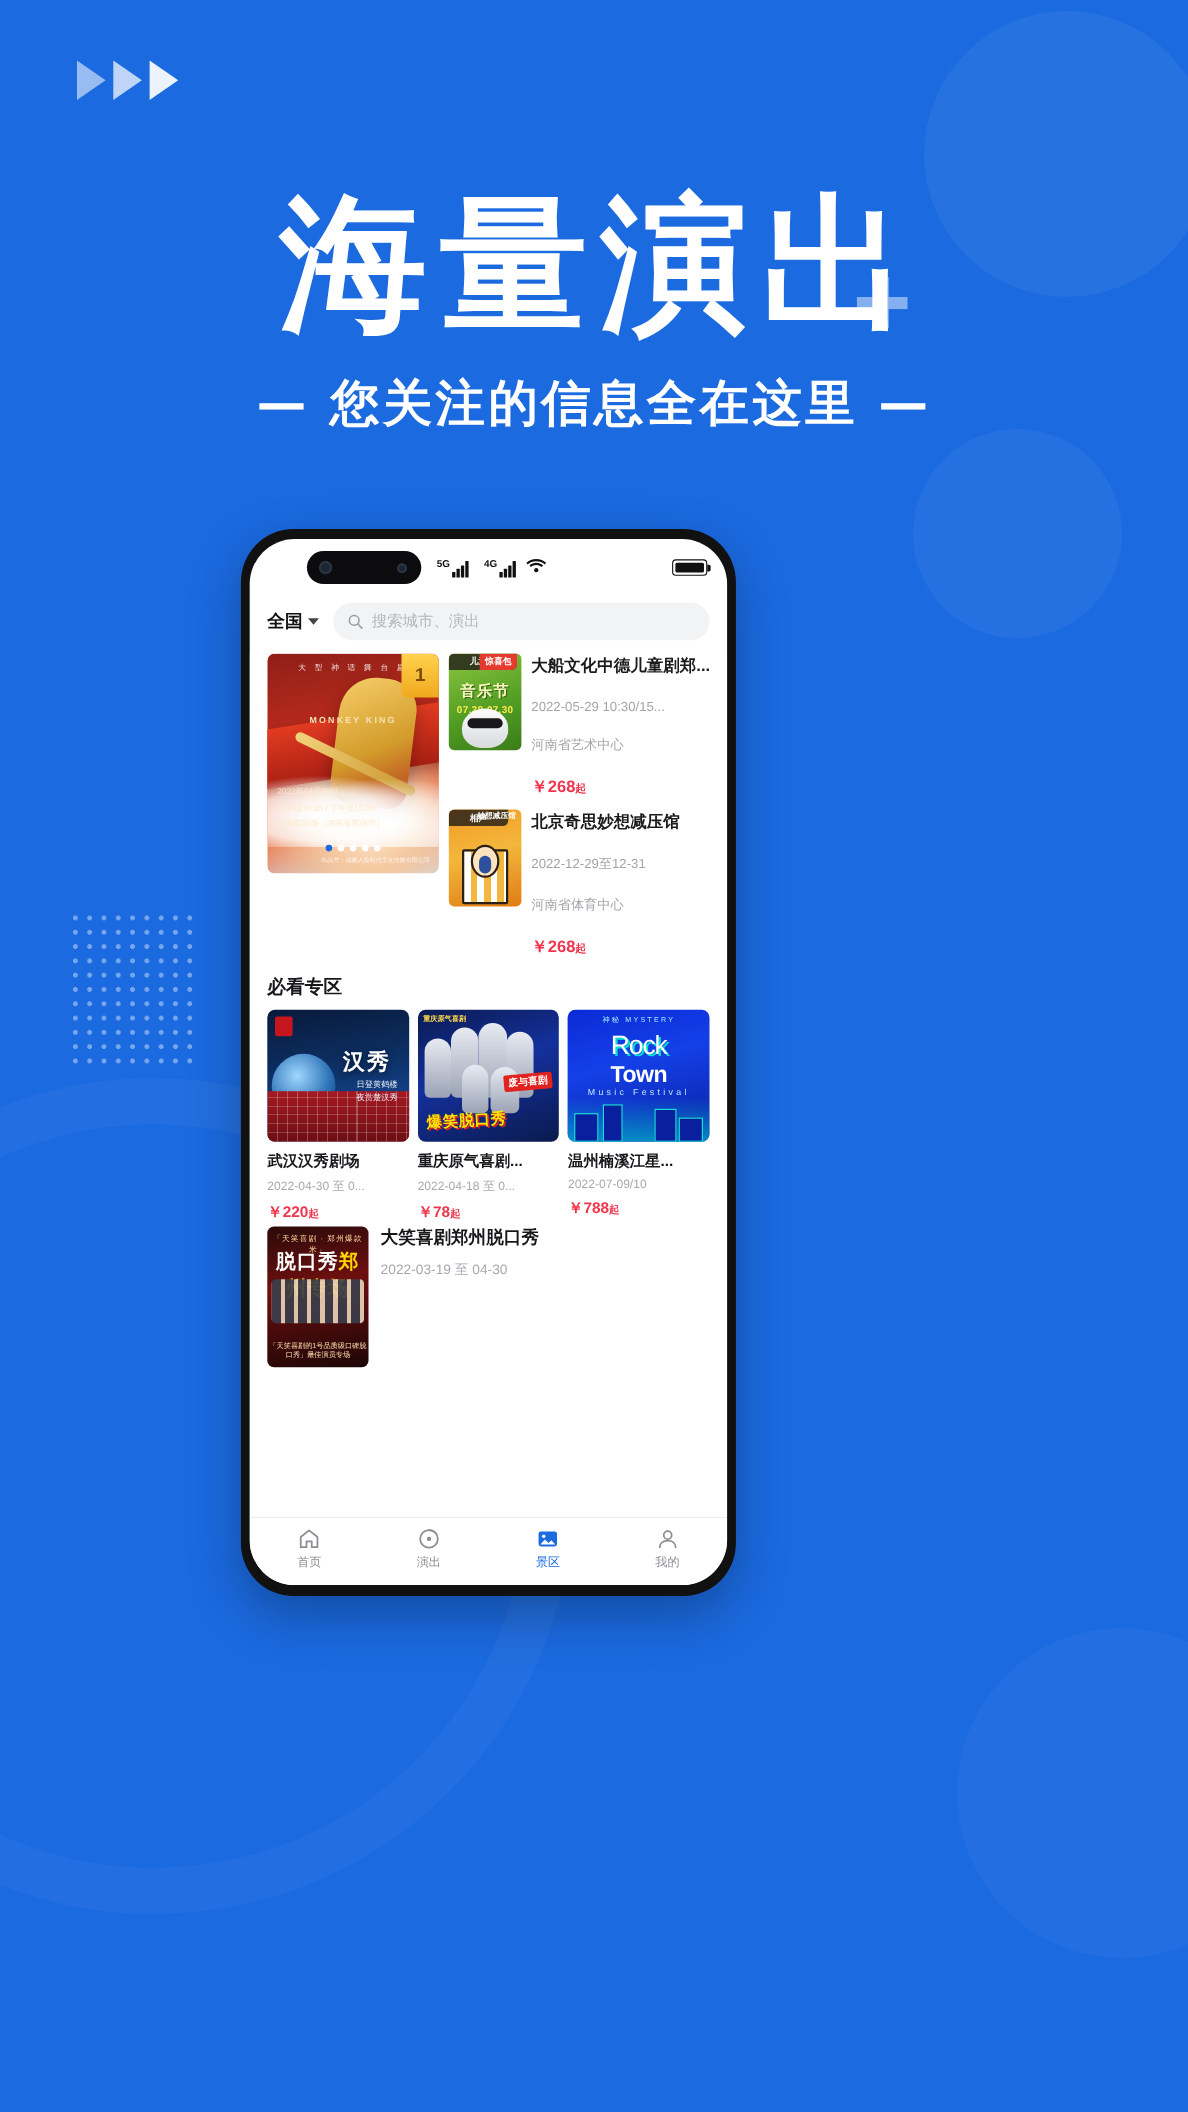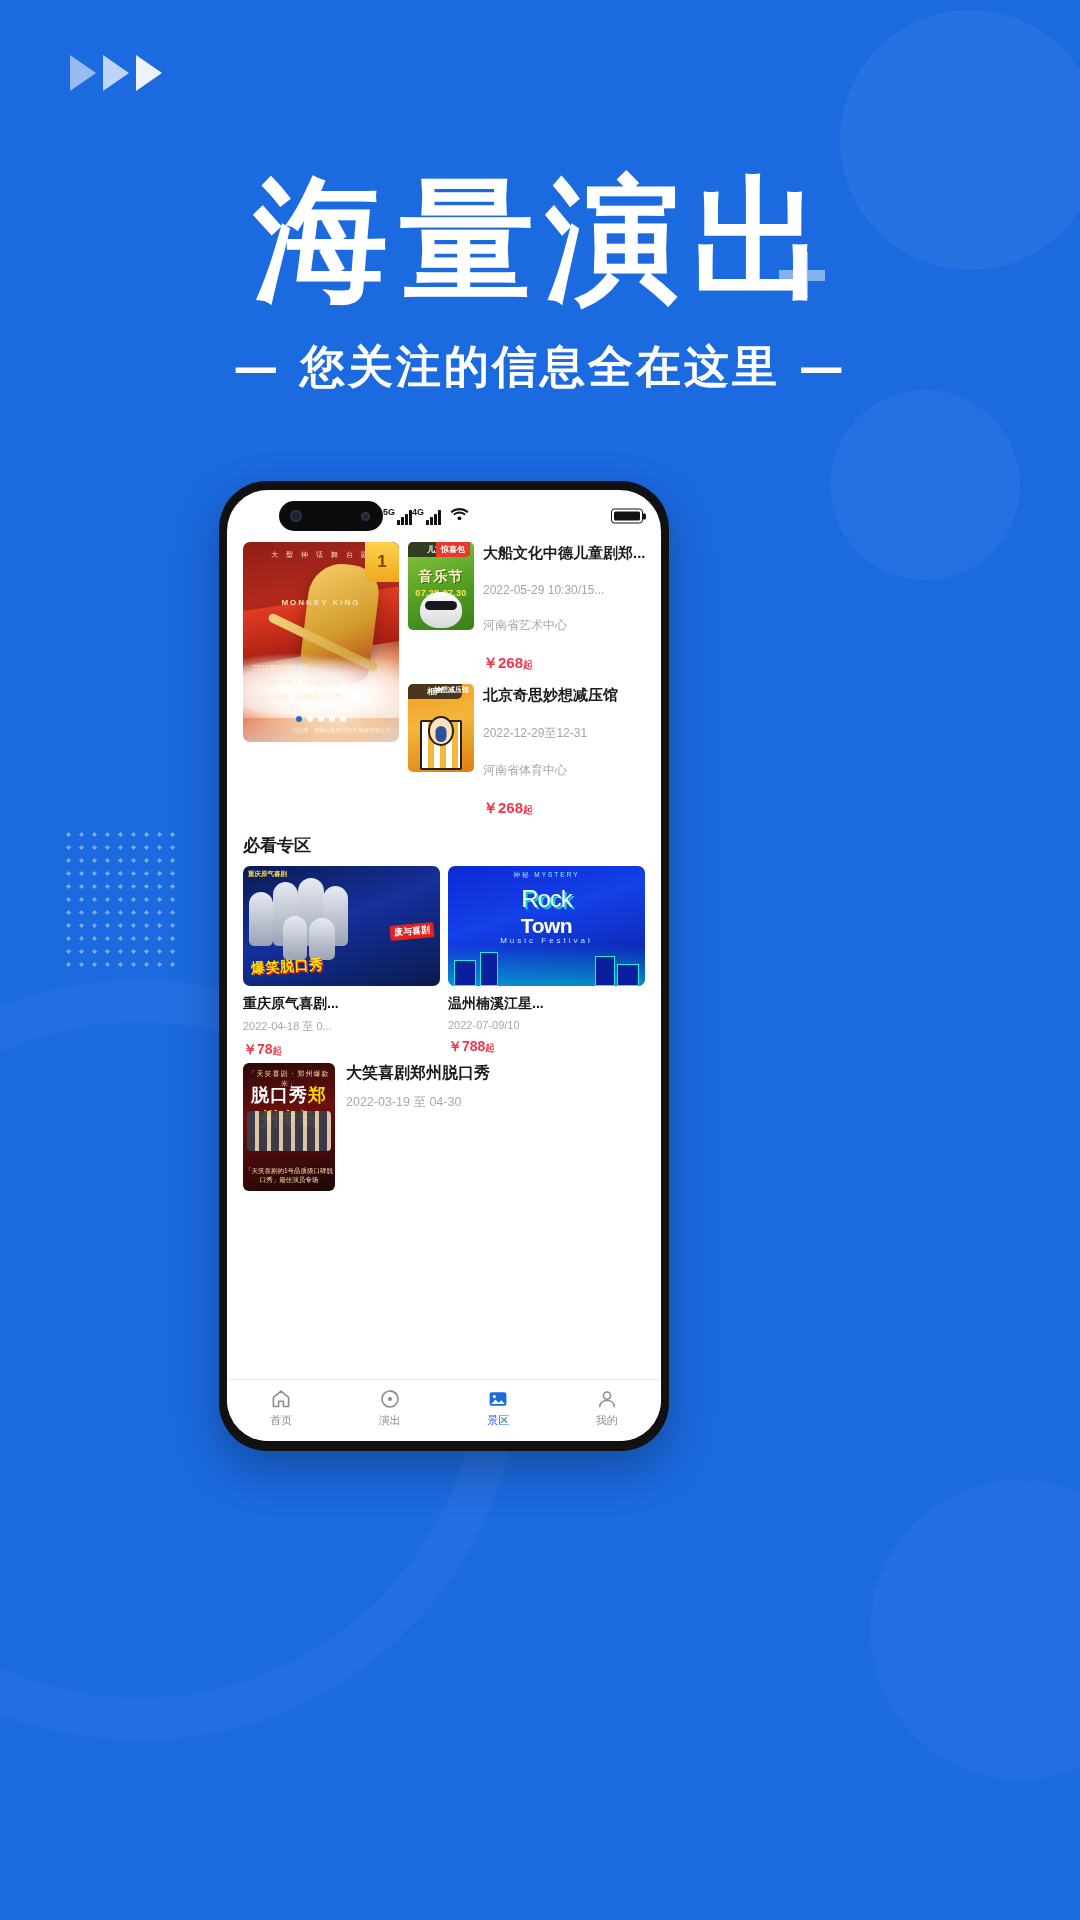--- a/index.html
+++ b/index.html
@@ -87,21 +87,21 @@
   .camera-pill {
     width:104px; height:30px; border-radius:16px; background:#0c0c0e;
     margin-left:34px; position:relative; display:flex; align-items:center;
   }
   .camera-pill:before, .camera-pill:after{
     content:""; position:absolute; width:12px;height:12px;border-radius:50%;
     background:#1c2430; box-shadow:inset 0 0 0 2px #2a3544;
   }
   .camera-pill:before{ left:11px; }
   .camera-pill:after{ right:13px; width:9px;height:9px; }
-  .sig-group { display:flex; align-items:flex-end; gap:2px; }
+  .sig-group { display:flex; align-items:flex-end; gap:2px; margin-left:14px; }
   .sig-label { font-size:9px; font-weight:bold; color:#111; line-height:1; margin-bottom:8px;}
   .bars { display:flex; align-items:flex-end; gap:1.5px; height:15px; }
   .bars i { width:2.6px; background:#111; display:block; border-radius:.5px;}
   .bars i:nth-child(1){height:5px} .bars i:nth-child(2){height:8px}
   .bars i:nth-child(3){height:11px} .bars i:nth-child(4){height:15px}
   .wifi { margin-left:9px; }
   .battery {
     position:absolute; right:18px; top:50%; transform:translateY(-50%);
     width:32px; height:15px; border:1.6px solid #111; border-radius:3.5px;
     padding:1.6px;
@@ -382,20 +382,33 @@
         <path d="M9.5 3.2c3 0 5.7 1.1 7.7 2.9l1.3-1.5C16.2 2.4 13 1.1 9.5 1.1S2.8 2.4.5 4.6l1.3 1.5C3.8 4.3 6.5 3.2 9.5 3.2z" fill="#111"></path>
         <path d="M9.5 6.6c1.9 0 3.6.7 4.9 1.9l1.3-1.5c-1.7-1.5-3.9-2.4-6.2-2.4s-4.5.9-6.2 2.4l1.3 1.5c1.3-1.2 3-1.9 4.9-1.9z" fill="#111"></path>
         <circle cx="9.5" cy="11.3" r="1.9" fill="#111"></circle>
       </svg>
     </span>
     <span class="battery">
           <span></span>
         </span>
   </div>
 
+  <div class="searchrow">
+    <div class="city">
+      <span>全国</span>
+      <span class="caret"></span>
+    </div>
+    <div class="searchbox">
+      <svg width="14" height="14" viewBox="0 0 14 14">
+        <circle cx="6" cy="6" r="4.4" fill="none" stroke="#9a9ca2" stroke-width="1.4"></circle>
+        <line x1="9.3" y1="9.3" x2="13" y2="13" stroke="#9a9ca2" stroke-width="1.4" stroke-linecap="round"></line>
+      </svg>
+      <span class="ph">搜索城市、演出</span>
+    </div>
+  </div>
 
   <div class="content">
 
     <div class="topblock">
 
       <div class="banner">
         <div class="bn-title">大 型 神 话 舞 台 剧</div>
         <div class="ribbon"></div>
         <div class="hero-figure"></div>
         <div class="staff"></div>
@@ -458,20 +471,38 @@
 
       </div>
     </div>
 
     <div class="sect-head">
       <span class="sect-title">必看专区</span>
     </div>
 
     <div class="cards">
 
+      <div class="card">
+        <div class="card-img ci-1">
+          <span class="stamp"></span>
+          <span class="orb"></span>
+          <span class="hz"></span>
+          <span class="grid"></span>
+          <span class="hanxiu">汉秀</span>
+          <span class="lines">
+            <span>日登黄鹤楼</span><br>
+            <span>夜赏楚汉秀</span>
+          </span>
+        </div>
+        <div class="card-title">武汉汉秀剧场</div>
+        <div class="card-date">2022-04-30 至 0...</div>
+        <div class="card-price">
+          <span>￥220</span><em>起</em>
+        </div>
+      </div>
 
       <div class="card">
         <div class="card-img ci-2">
           <span class="topbar">重庆原气喜剧</span>
           <span class="p p1"></span>
               <span class="p p2"></span>
               <span class="p p3"></span>
           <span class="p p4"></span>
               <span class="p p5"></span>
               <span class="p p6"></span>

